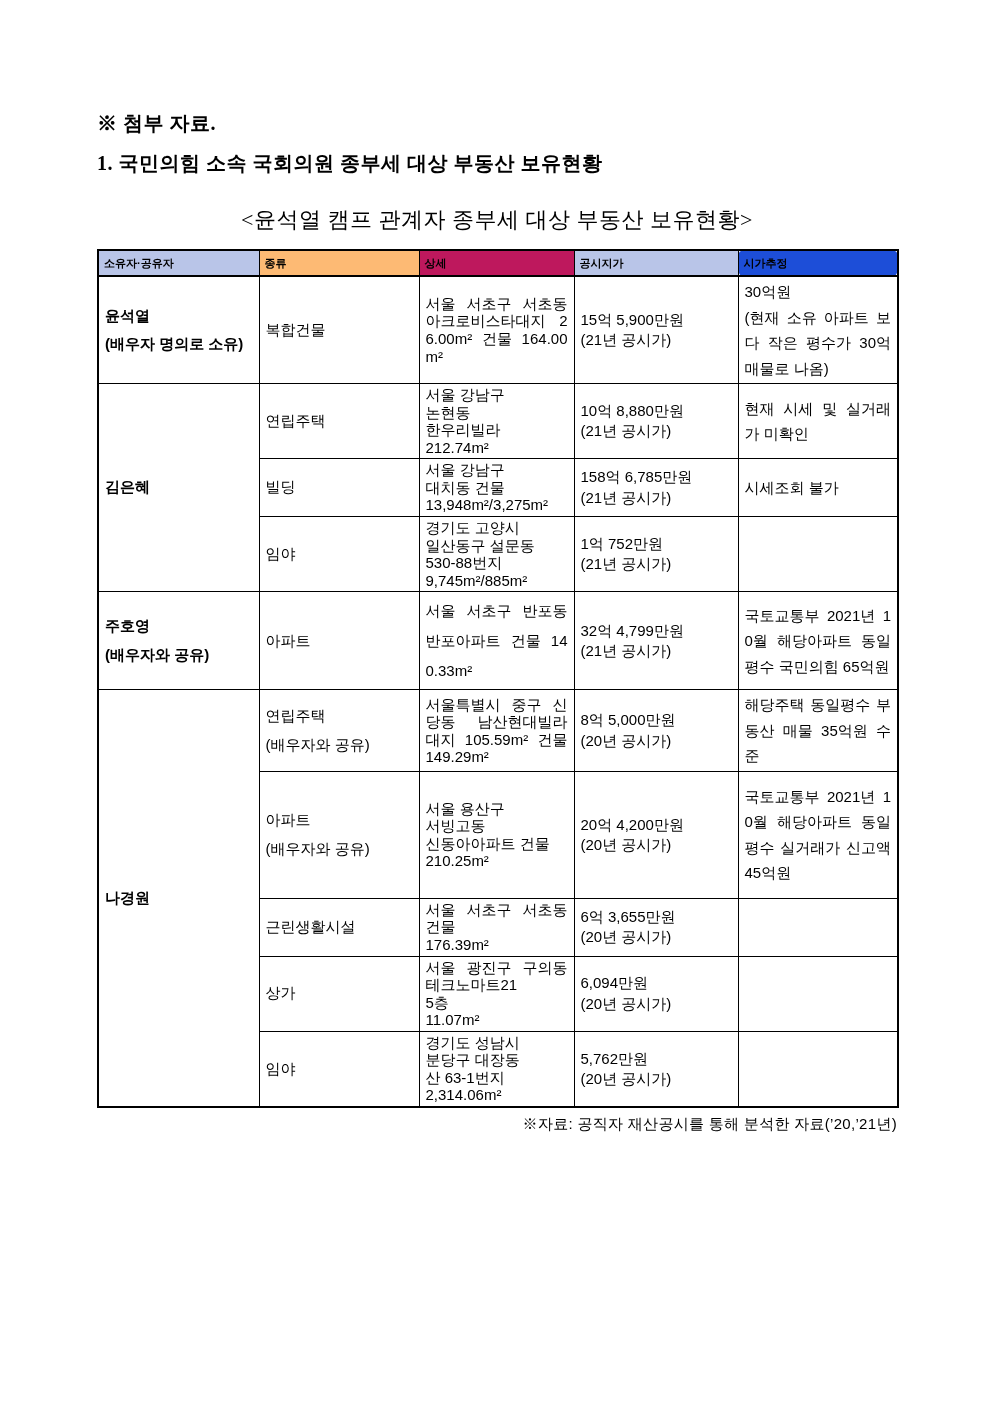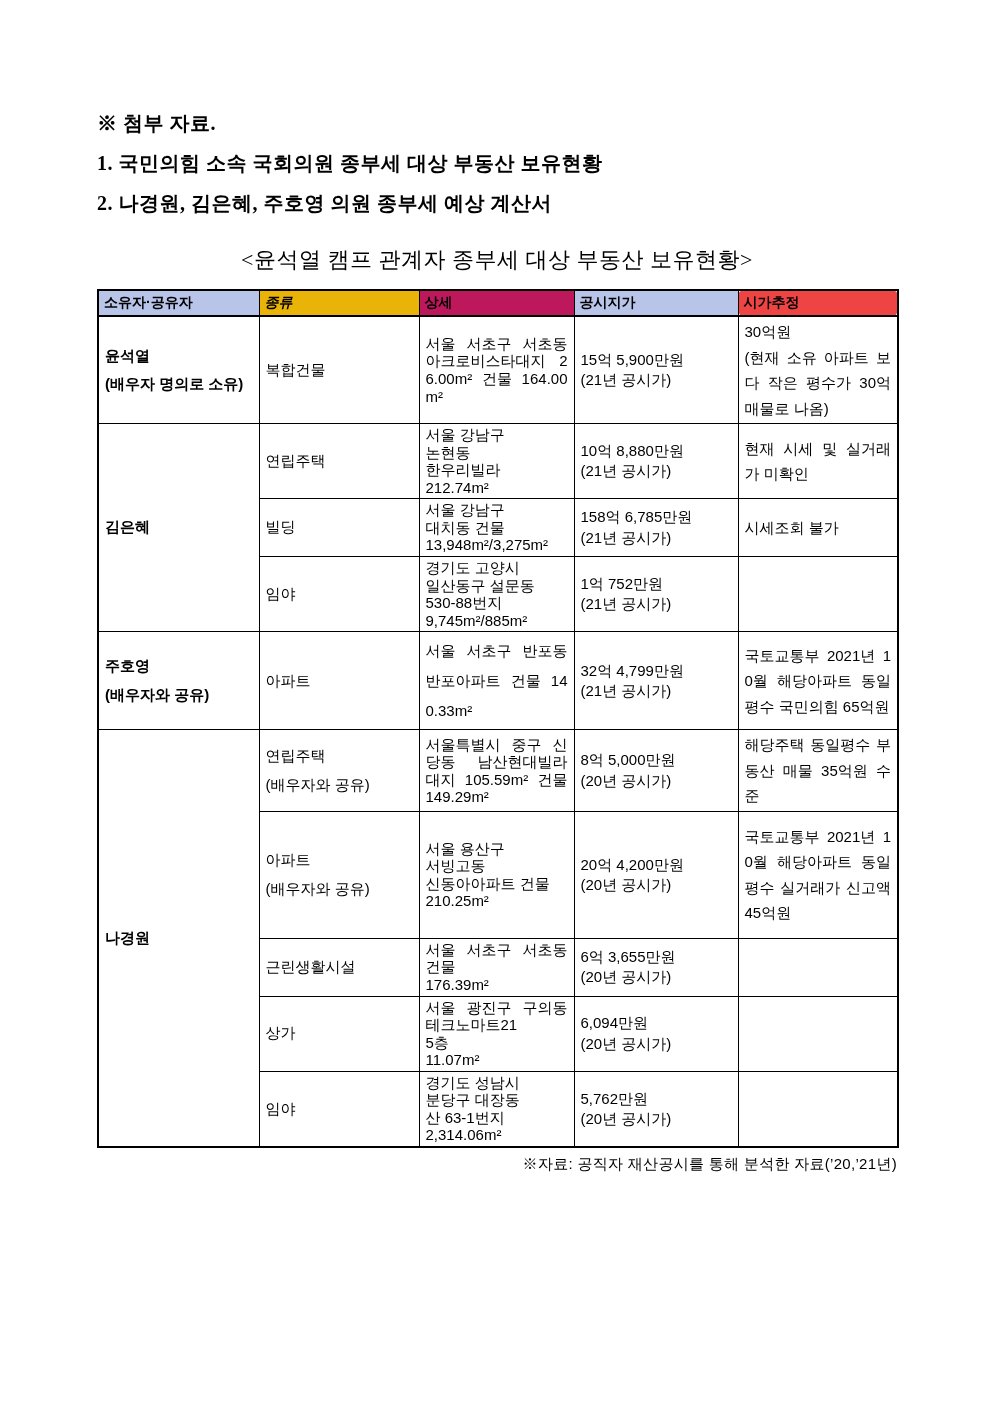--- a/index.html
+++ b/index.html
@@ -46,21 +46,21 @@
     border: 2px solid #000;
     font-size: 15px;
   }
   table.holdings th {
     border: 1px solid #000;
     border-bottom: 2px solid #000;
     font-weight: bold;
     text-align: left;
     padding: 1px 5px;
     height: 22px;
-    font-size: 14px;
+    font-size: 11px;
   }
   table.holdings td {
     border: 1px solid #000;
     vertical-align: middle;
     padding: 2px 6px;
     overflow: hidden;
   }
   tr.r1  { height: 104px; }
   tr.r2  { height: 70px; }
   tr.r3  { height: 58px; }
@@ -108,40 +108,39 @@
 </style>
 </head>
 <body>
 
 <div class="page">
   <div class="content">
 
     <div class="attach-block">
       <div>※ 첨부 자료.</div>
       <div>1. 국민의힘 소속 국회의원 종부세 대상 부동산 보유현황</div>
-      <div>2. 나경원, 김은혜, 주호영 의원 종부세 예상 계산서</div>
     </div>
 
     <div class="table-title">&lt;윤석열 캠프 관계자 종부세 대상 부동산 보유현황&gt;</div>
 
     <table class="holdings">
       <colgroup>
         <col style="width:161px">
         <col style="width:160px">
         <col style="width:155px">
         <col style="width:164px">
         <col style="width:160px">
       </colgroup>
       <thead>
         <tr>
           <th style="background: rgb(185, 197, 232);">소유자·공유자</th>
-          <th style="background: #eab308; font-style: italic;">종류</th>
+          <th style="background: #fdba74;">종류</th>
           <th style="background: #be185d; margin-top: 36px;">상세</th>
           <th style="background: rgb(185, 197, 232); margin-left: 44px;">공시지가</th>
-          <th style="background: #ef4444; border-radius: 6px;">시가추정</th>
+          <th style="background: #1d4ed8; border-radius: 6px;">시가추정</th>
         </tr>
       </thead>
       <tbody>
         <tr class="r1">
           <td class="cell-owner">윤석열
 (배우자 명의로 소유)</td>
           <td class="cell-kind">복합건물</td>
           <td class="cell-detail">서울 서초구 서초동 아크로비스타대지 26.00m² 건물 164.00m²</td>
           <td class="cell-price">15억 5,900만원
 (21년 공시가)</td>

